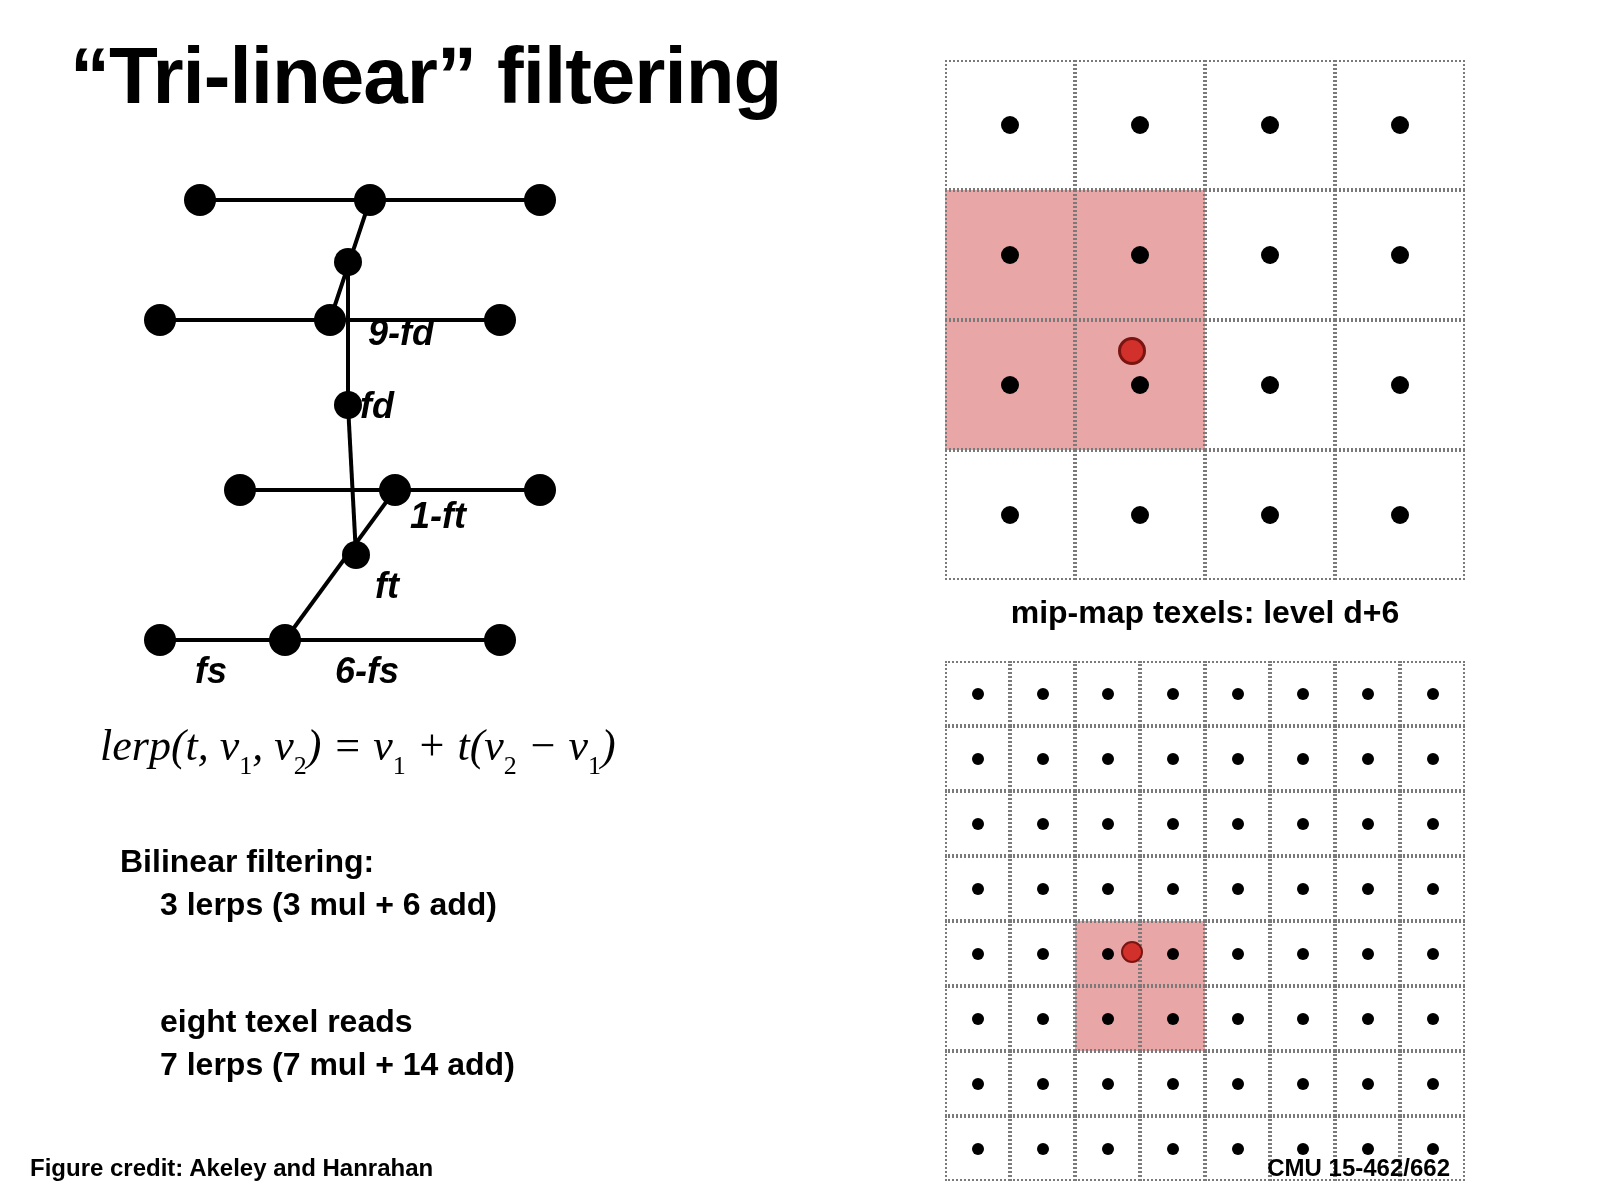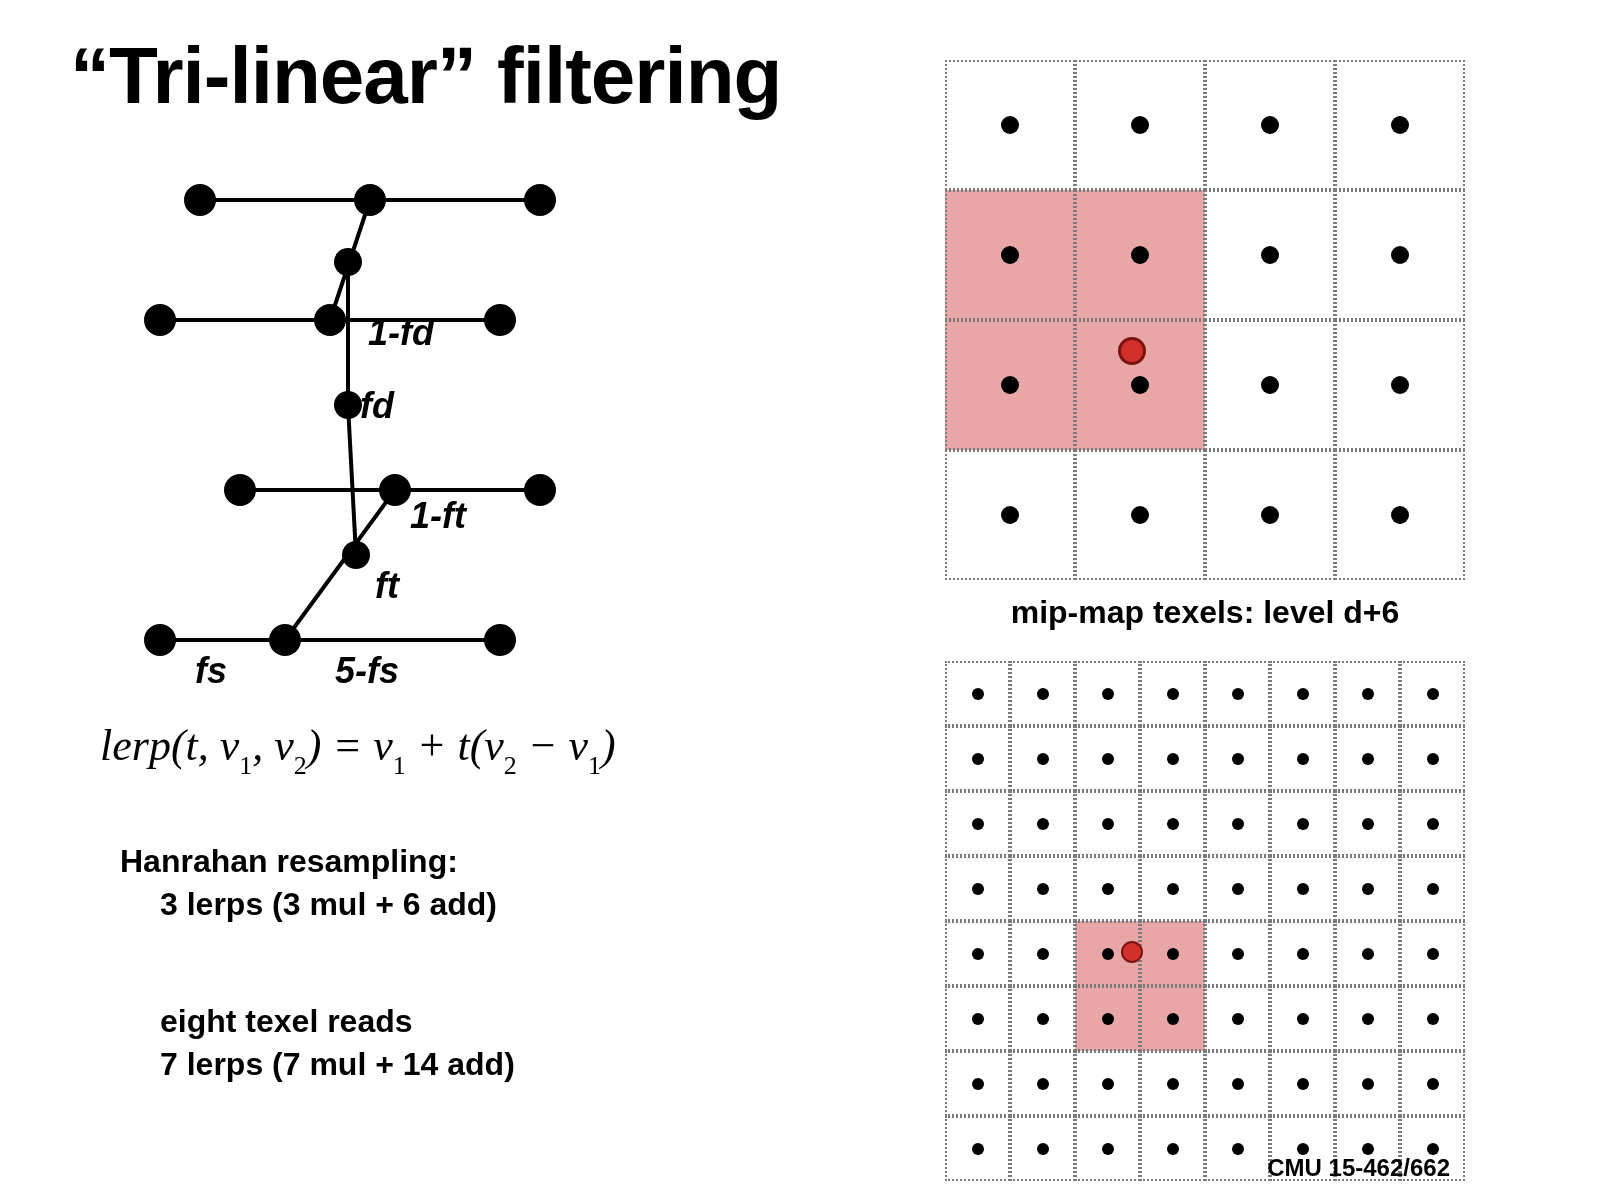--- a/index.html
+++ b/index.html
@@ -168,37 +168,37 @@
         <circle cx="295" cy="330" r="16"></circle>
         <circle cx="440" cy="330" r="16"></circle>
 
         <circle cx="256" cy="395" r="14"></circle>
 
         <circle cx="60" cy="480" r="16"></circle>
         <circle cx="185" cy="480" r="16"></circle>
         <circle cx="400" cy="480" r="16"></circle>
       </g>
     </svg>
-    <div class="label" style="left:268px; top:152px;">1-fd</div>
+    <div class="label" style="left:268px; top:152px;">9-fd</div>
     <div class="label" style="left:260px; top:225px;">fd</div>
     <div class="label" style="left:310px; top:335px;">1-ft</div>
     <div class="label" style="left:275px; top:405px;">ft</div>
     <div class="label" style="left:95px;  top:490px;">fs</div>
-    <div class="label" style="left:235px; top:490px;">5-fs</div>
+    <div class="label" style="left:235px; top:490px;">6-fs</div>
   </div>
 
   <div class="equation">
     <span style="font-style:italic;">lerp</span>(<span>t</span>,
     <span>v</span><sub>1</sub>,
     <span>v</span><sub>2</sub>) =
     <span>v</span><sub>1</sub> + <span>t</span>(<span>v</span><sub>2</sub> − <span>v</span><sub>1</sub>)
   </div>
 
   <div class="blurb blurb1">
-    <span>Hanrahan resampling:</span>
+    <span>Bilinear filtering:</span>
     <span class="indent">3 lerps  (3 mul + 6 add)</span>
   </div>
 
   <div class="blurb blurb2">
     <span class="indent">eight texel reads</span>
     <span class="indent">7 lerps (7 mul + 14 add)</span>
   </div>
 
   <div class="grid-area">
     <div class="grid grid4" id="grid-top">
@@ -365,14 +365,15 @@
         <div class="dot" style="left: 357.5px; top: 487.5px;"></div>
         <div class="cell" style="left: 390px; top: 455px; width: 65px; height: 65px;"></div>
         <div class="dot" style="left: 422.5px; top: 487.5px;"></div>
         <div class="cell" style="left: 455px; top: 455px; width: 65px; height: 65px;"></div>
         <div class="dot" style="left: 487.5px; top: 487.5px;"></div>
         <div class="sample" style="left: 187.2px; top: 291.2px;"></div>
       </div>
     <div class="grid-caption">mip-map texels: level d</div>
   </div>
 
+  <div class="credit">Figure credit: Akeley and Hanrahan</div>
   <div class="course">CMU 15-462/662</div>
 </div>
 
 </body></html>

